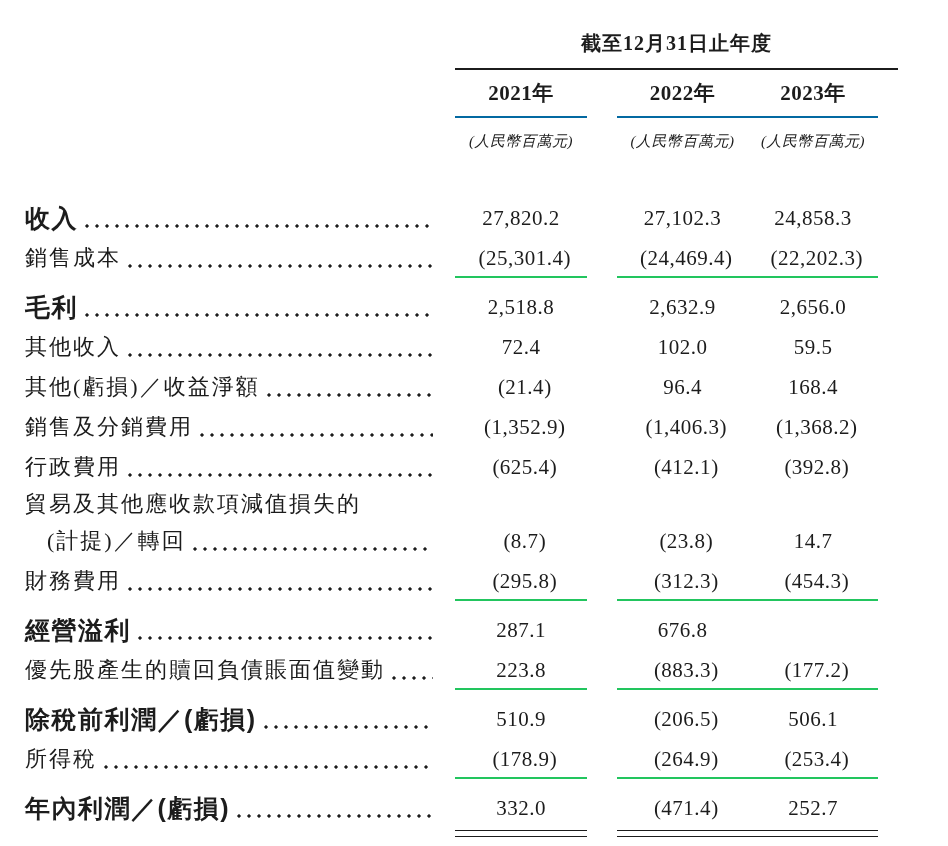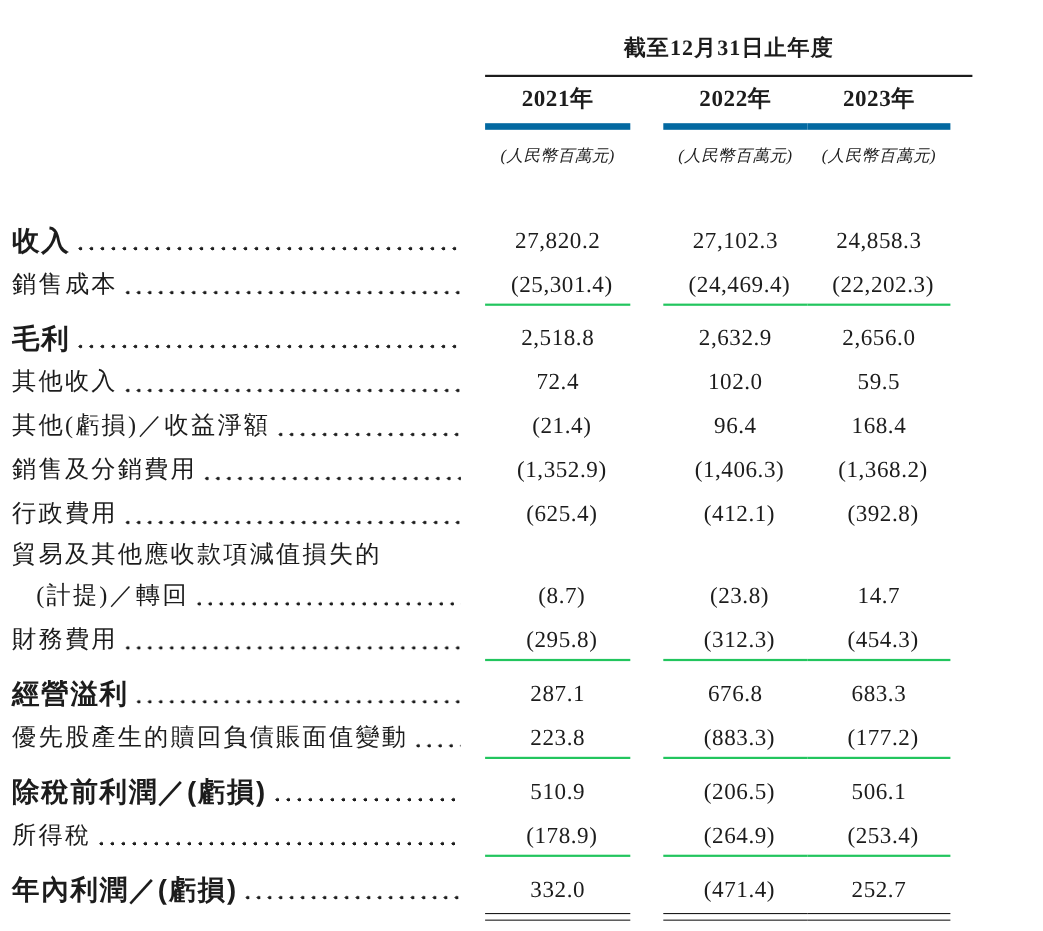--- a/index.html
+++ b/index.html
@@ -2,41 +2,41 @@
 <html><head>
 <meta charset="utf-8">
 <style>
   * { margin: 0; padding: 0; box-sizing: border-box; }
   html, body { background: #ffffff; }
   body {
     width: 948px; height: 846px; overflow: hidden;
     font-family: "Liberation Serif", "DejaVu Serif", serif;
     color: #1c1c1c;
   }
-  .sheet { position: relative; width: 948px; height: 846px; padding: 30px 0 0 11px; border-radius: 18px; }
+  .sheet { position: relative; width: 948px; height: 846px; padding: 30px 0 0 25px; border-radius: 18px; }
 
   
   .labelcell { flex: none; width: 412px; display: flex; align-items: center; min-width: 0; }
   .c  { flex: none; text-align: center; font-size: 21px; letter-spacing: 0.5px; white-space: nowrap; }
   .c1 { width: 132px; margin-left: 18px; }
   .c2 { width: 131px; margin-left: 30px; }
   .c3 { width: 130px; }
 
   
   .hdr-title-row { display: flex; }
   .hdr-span {
     width: 443px; margin-left: 430px; text-align: center;
     font-weight: bold; font-size: 20px; letter-spacing: 1px;
     padding-bottom: 11px; border-bottom: 2px solid #1c1c1c;
   }
   .hdr-years-row { display: flex; height: 48px; }
   .ycol {
     display: flex; align-items: flex-end; justify-content: center;
     font-weight: bold; font-size: 21px; letter-spacing: 0.5px;
-    border-bottom: 6px solid #0369a1; padding-bottom: 9px;
+    border-bottom: 2px solid #0369a1; padding-bottom: 9px;
   }
   .hdr-units-row { display: flex; height: 46px; }
   .ucol {
     display: flex; align-items: center; justify-content: center;
     font-style: italic; font-size: 15px; letter-spacing: 0.5px;
     white-space: nowrap; overflow: visible;
   }
 
   
   .tbody { margin-top: 34px; }
@@ -182,21 +182,20 @@
         <div class="c c2">(312.3<span class="cp">)</span></div>
         <div class="c c3">(454.3<span class="cp">)</span></div>
       </div>
       <div class="row boldrow">
         <div class="labelcell">
           <span class="rowlabel">經營溢利</span>
           <span class="leader"></span>
         </div>
         <div class="c c1">287.1</div>
         <div class="c c2">676.8</div>
-        <div class="c c3">683.3</div>
       </div>
       <div class="row rule-single">
         <div class="labelcell">
           <span class="rowlabel">優先股產生的贖回負債賬面值變動</span>
           <span class="leader"></span>
         </div>
         <div class="c c1">223.8</div>
         <div class="c c2">(883.3<span class="cp">)</span></div>
         <div class="c c3">(177.2<span class="cp">)</span></div>
       </div>

